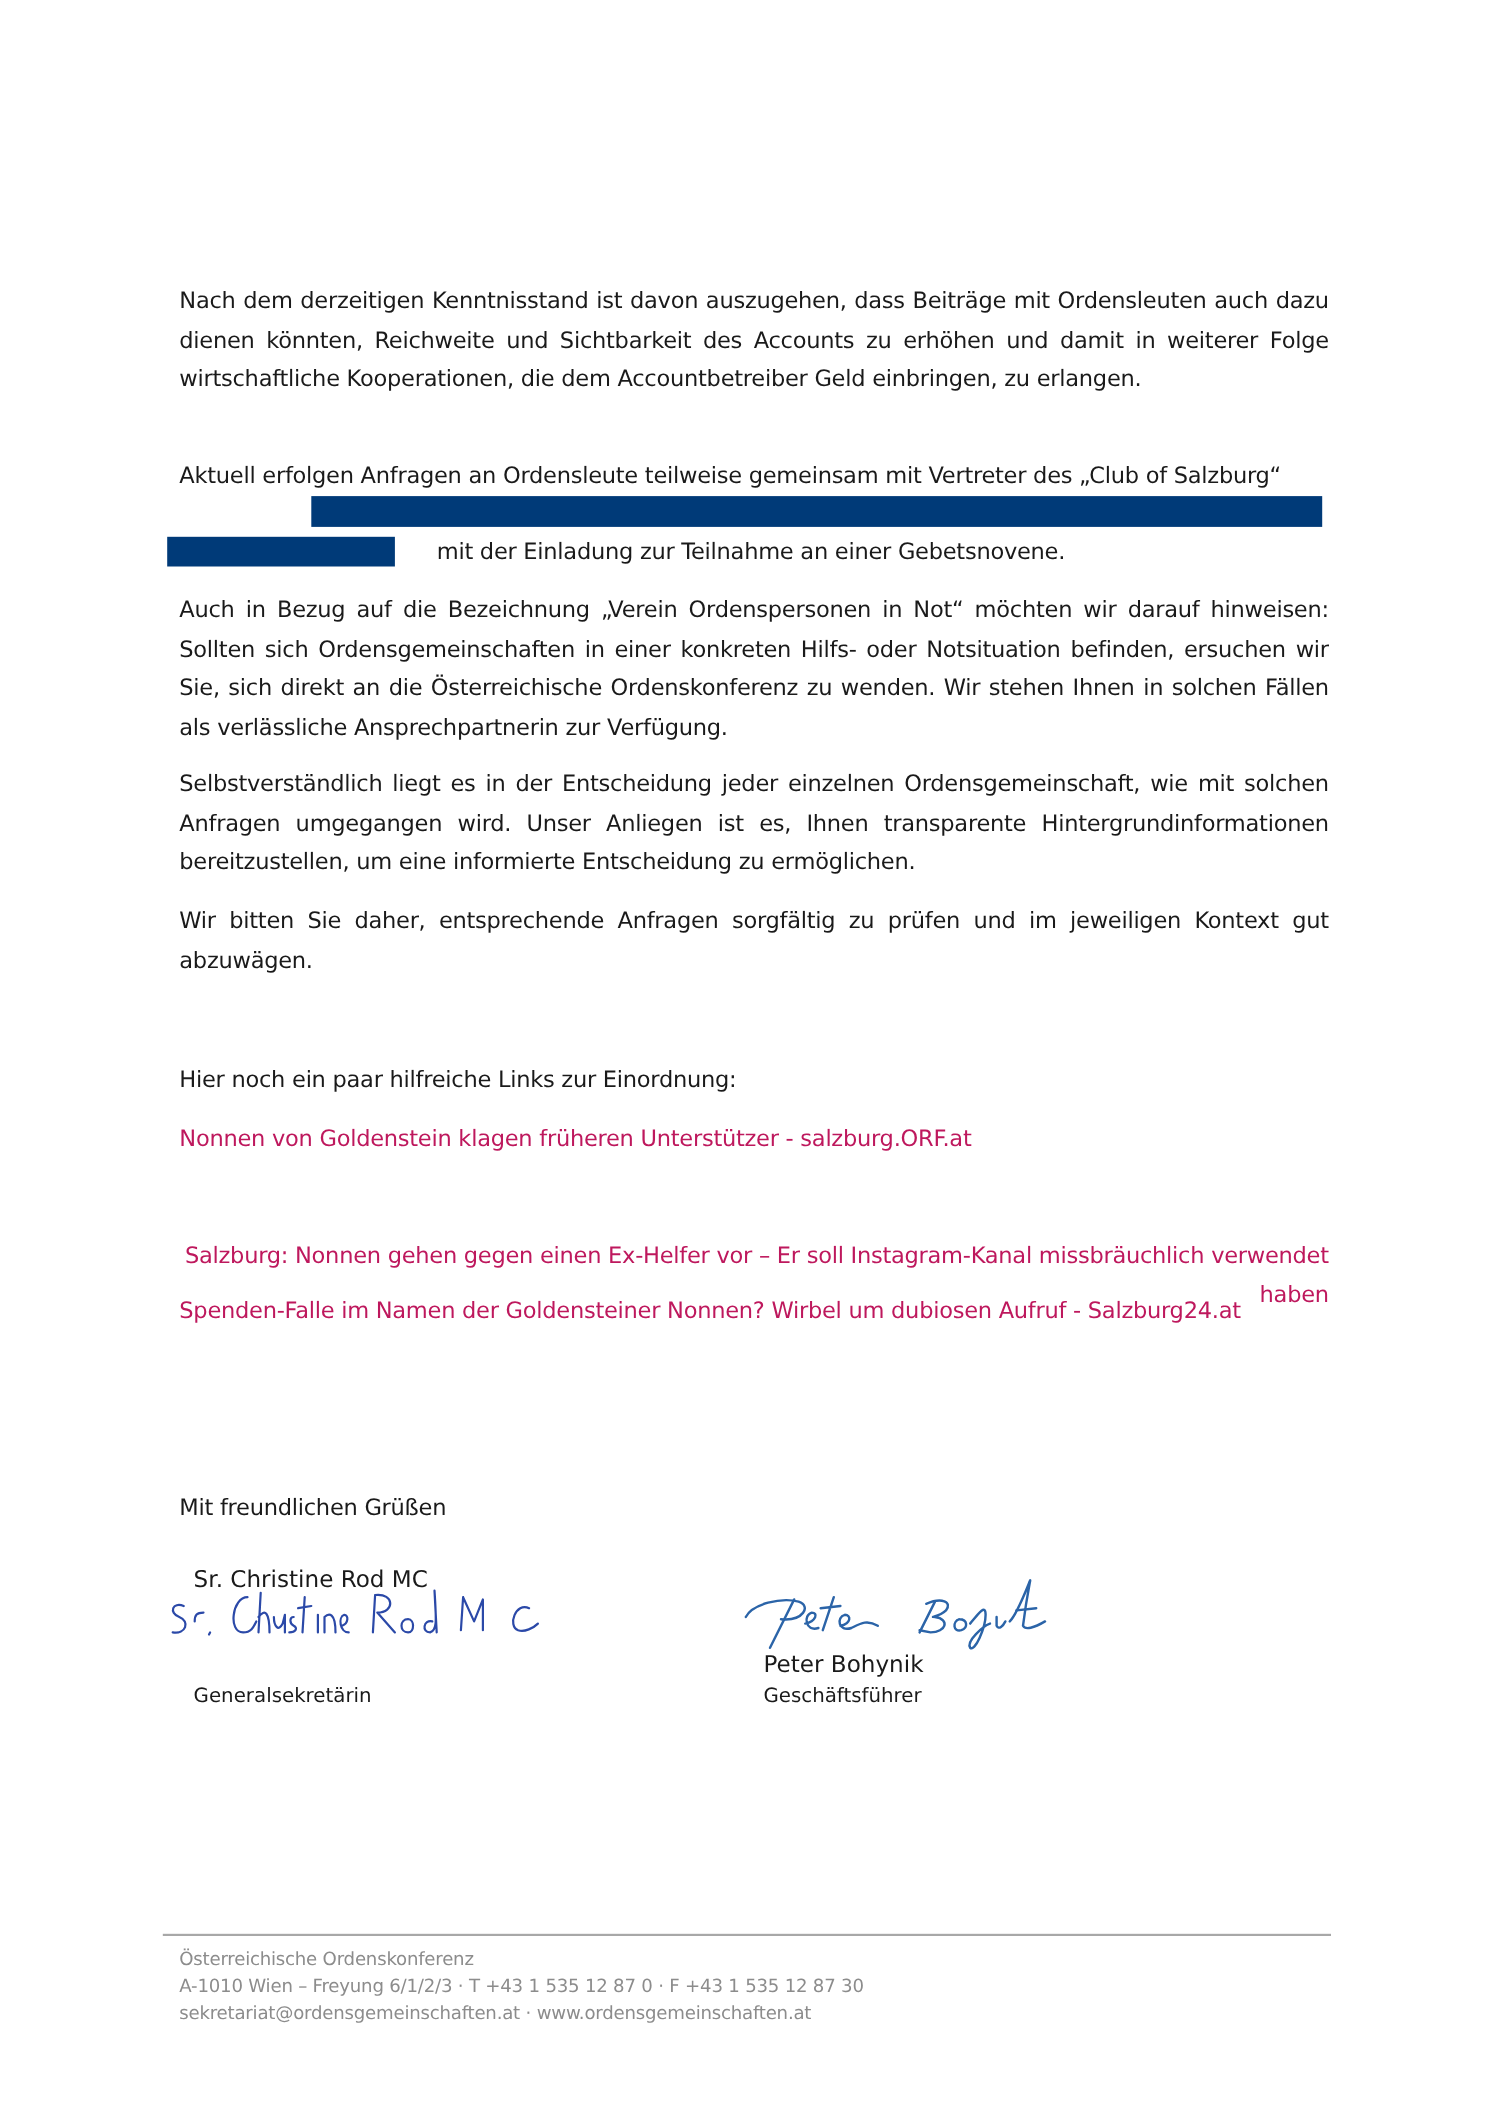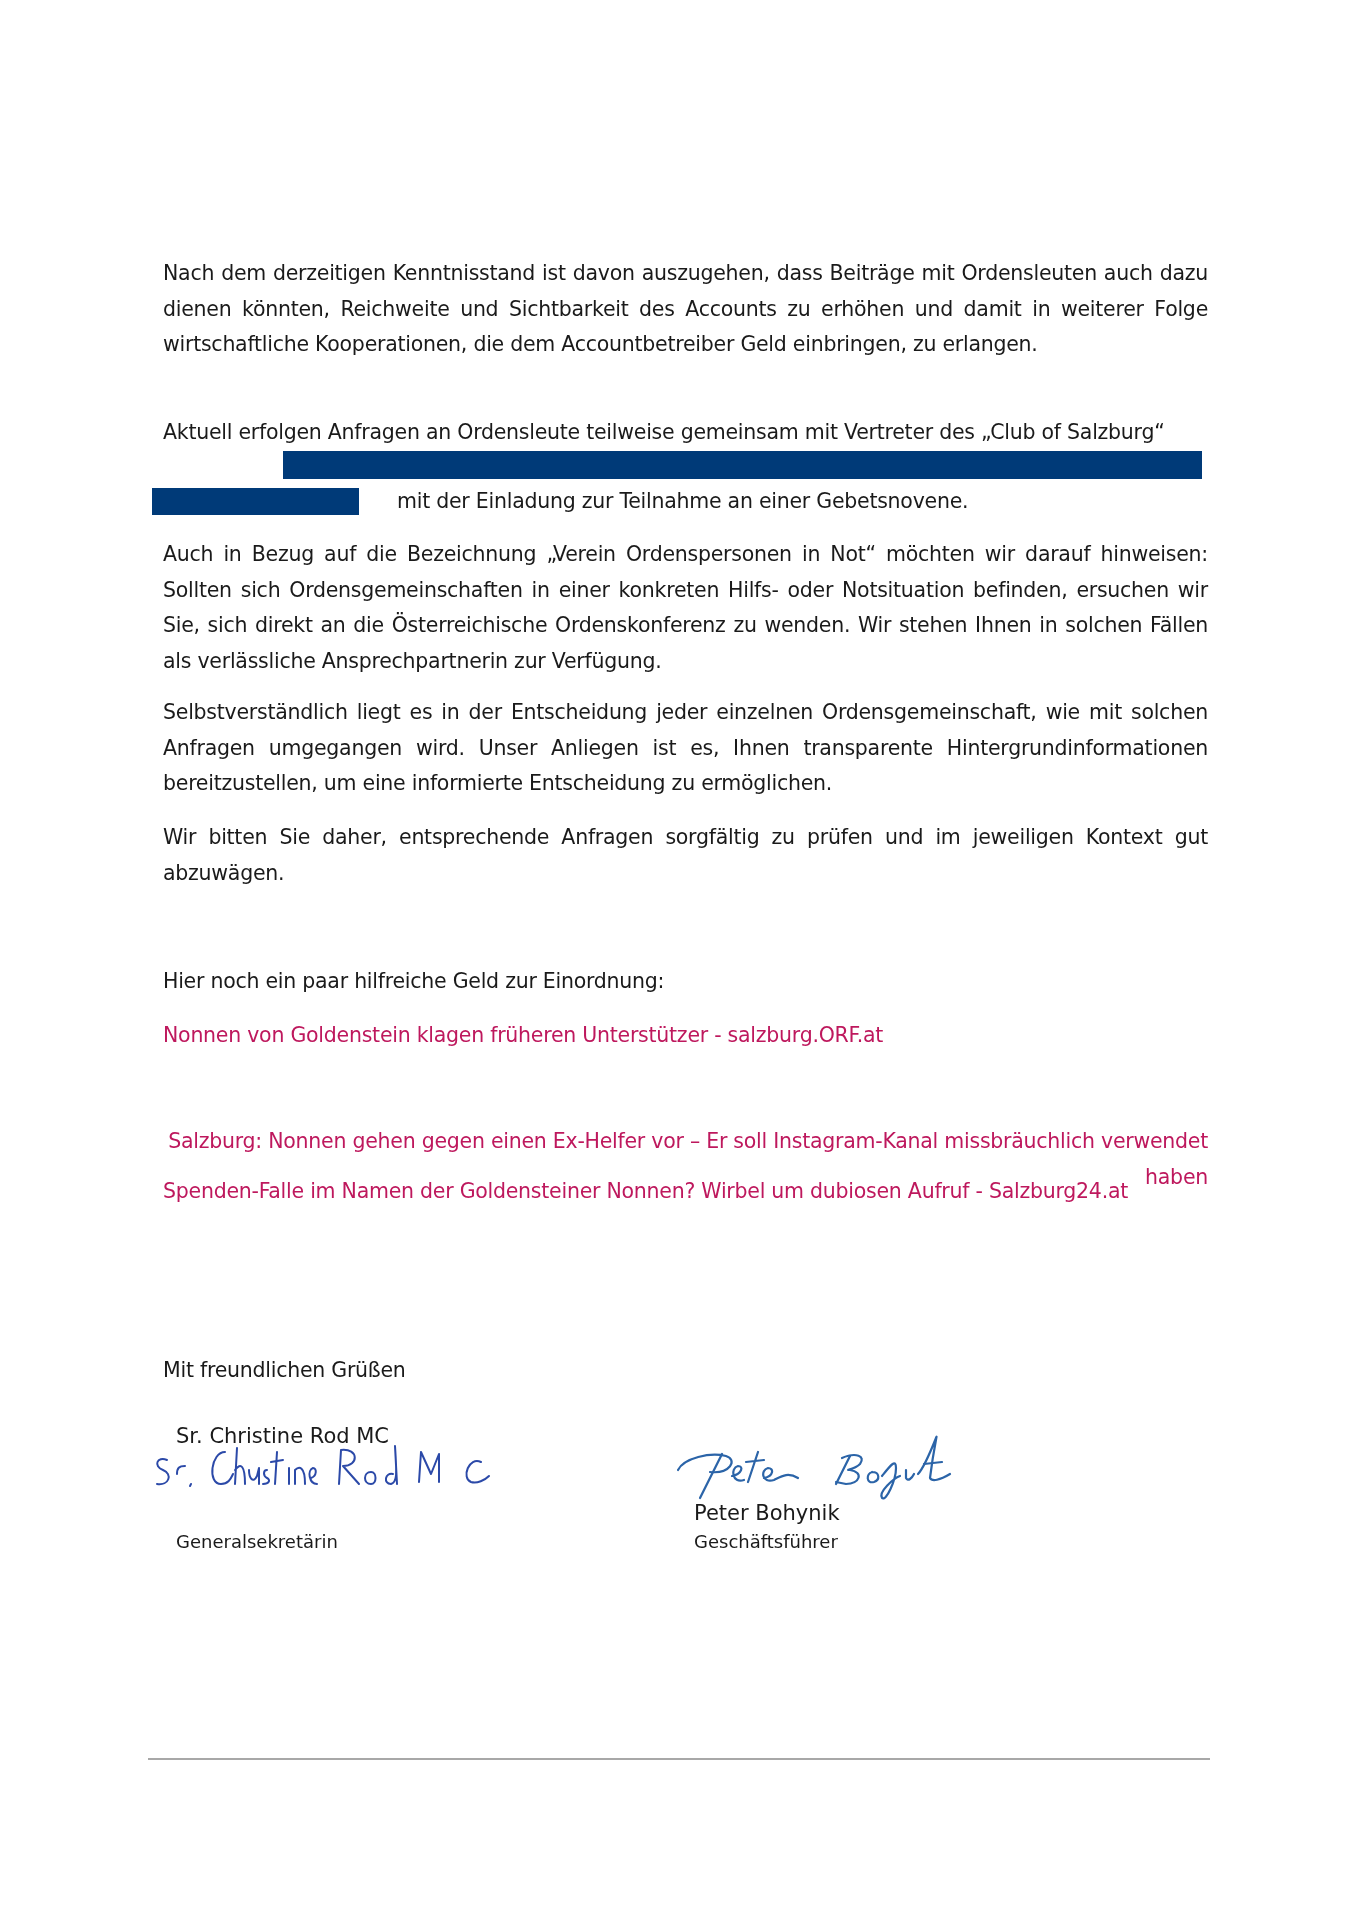--- a/index.html
+++ b/index.html
@@ -58,21 +58,21 @@
 
   <p class="p p2 text">Aktuell erfolgen Anfragen an Ordensleute teilweise gemeinsam mit Vertreter des „Club of Salzburg“</p>
   <div class="redact redact-1"></div>
   <div class="redact redact-2"></div>
   <span class="p2-line3 text">mit der Einladung zur Teilnahme an einer Gebetsnovene.</span>
 
   <p class="p p3 text">Auch in Bezug auf die Bezeichnung „Verein Ordenspersonen in Not“ möchten wir darauf hinweisen: Sollten sich Ordensgemeinschaften in einer konkreten Hilfs- oder Notsituation befinden, ersuchen wir Sie, sich direkt an die Österreichische Ordenskonferenz zu wenden. Wir stehen Ihnen in solchen Fällen als verlässliche Ansprechpartnerin zur Verfügung.</p>
   <p class="p p4 text">Selbstverständlich liegt es in der Entscheidung jeder einzelnen Ordensgemeinschaft, wie mit solchen Anfragen umgegangen wird. Unser Anliegen ist es, Ihnen transparente Hintergrundinformationen bereitzustellen, um eine informierte Entscheidung zu ermöglichen.</p>
   <p class="p p5 text">Wir bitten Sie daher, entsprechende Anfragen sorgfältig zu prüfen und im jeweiligen Kontext gut abzuwägen.</p>
 
-  <div class="intro-links text">Hier noch ein paar hilfreiche Geld zur Einordnung:</div>
+  <div class="intro-links text">Hier noch ein paar hilfreiche Links zur Einordnung:</div>
 
   <a class="link link-1 text">Nonnen von Goldenstein klagen früheren Unterstützer - salzburg.ORF.at</a>
   <a class="link link-3 text">Salzburg: Nonnen gehen gegen einen Ex-Helfer vor – Er soll Instagram-Kanal missbräuchlich verwendet haben</a>
   <a class="link link-4 text">Spenden-Falle im Namen der Goldensteiner Nonnen? Wirbel um dubiosen Aufruf - Salzburg24.at</a>
 
   <div class="closing text">Mit freundlichen Grüßen</div>
 
   <svg class="sig sig-1" viewBox="0 0 370 80">
     <g fill="none" stroke="#2b49a8" stroke-width="2" stroke-linecap="round" stroke-linejoin="round">
       <path d="M22 42 C12 38 8 48 18 52 C28 56 24 68 12 66"></path>
@@ -110,14 +110,19 @@
       <path d="M264 46 L282 44"></path>
     </g>
   </svg>
 
   <div class="signer-name name-1">Sr. Christine Rod MC</div>
   <div class="signer-role role-1">Generalsekretärin</div>
   <div class="signer-name name-2">Peter Bohynik</div>
   <div class="signer-role role-2">Geschäftsführer</div>
 
   <div class="footer-rule"></div>
+  <div class="footer">
+    <div>Österreichische Ordenskonferenz</div>
+    <div>A-1010 Wien – Freyung 6/1/2/3 · T +43 1 535 12 87 0 · F +43 1 535 12 87 30</div>
+    <div>sekretariat@ordensgemeinschaften.at · www.ordensgemeinschaften.at</div>
+  </div>
 
 </div>
 
 </body></html>

